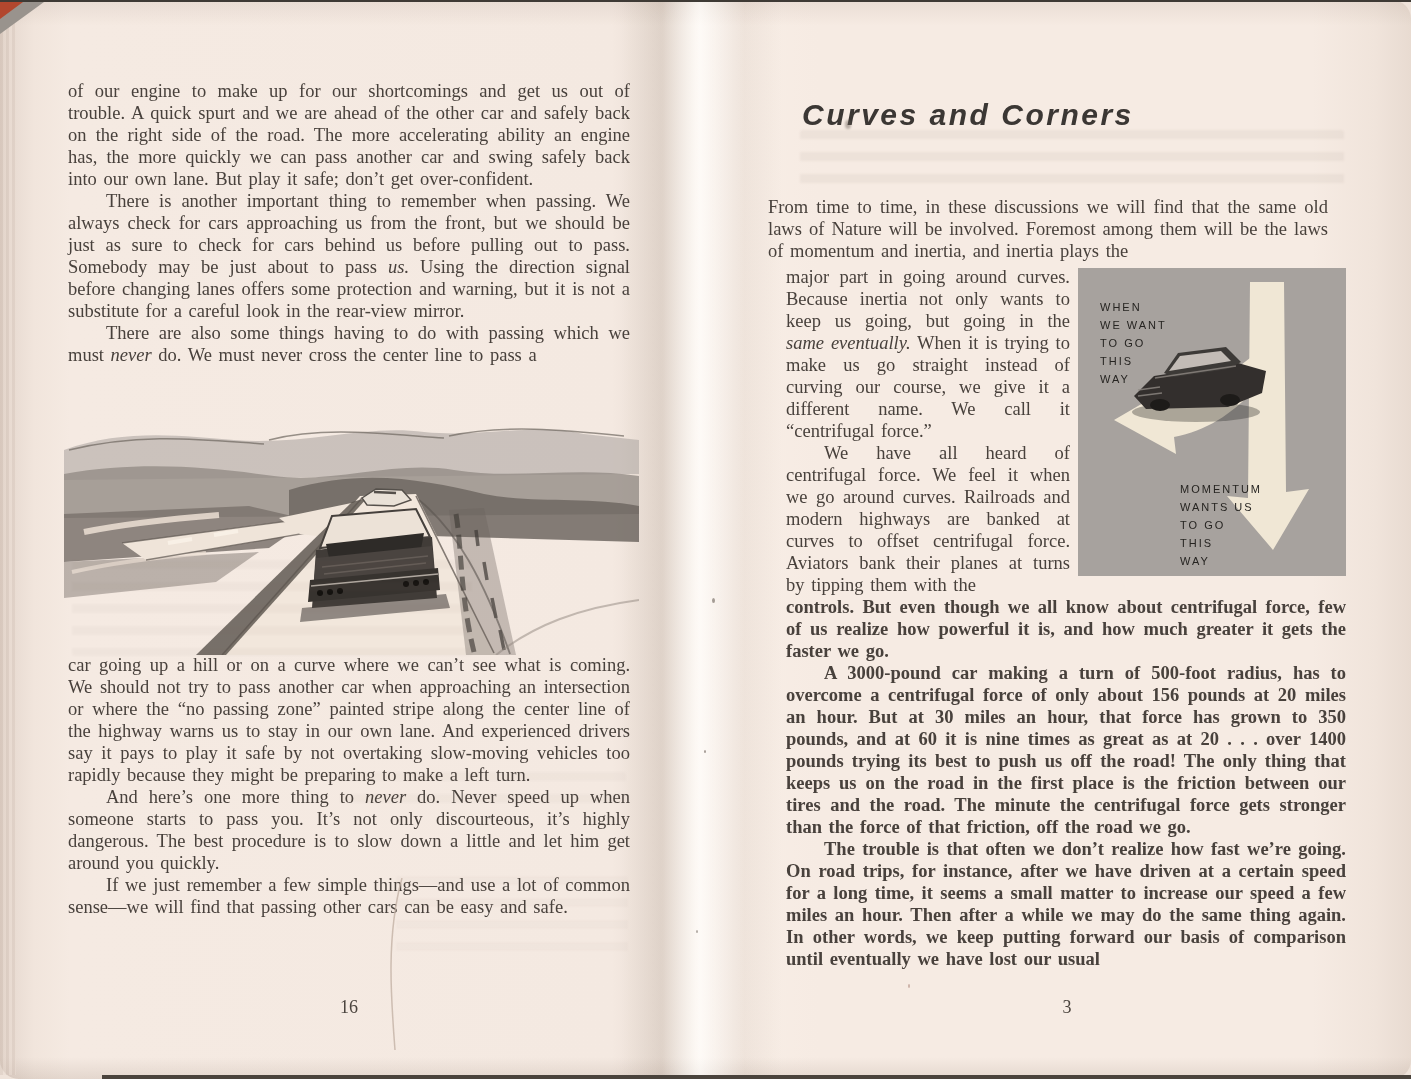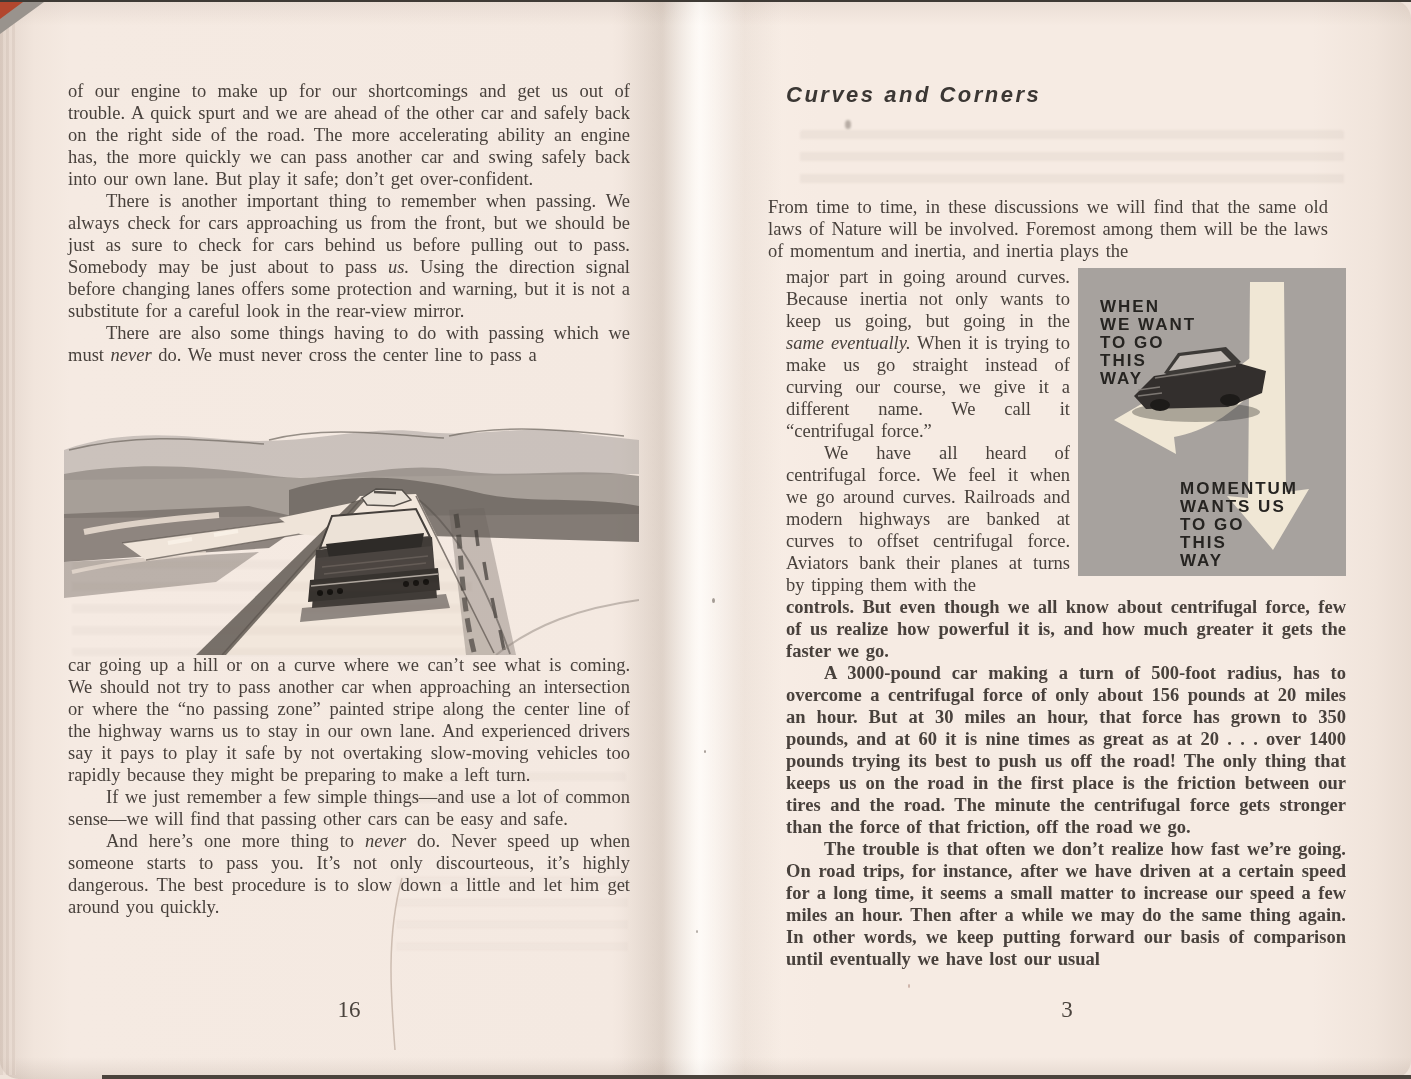--- a/index.html
+++ b/index.html
@@ -25,31 +25,31 @@
   .corner-red{position:absolute;top:2px;left:0;width:0;height:0;
     border-top:17px solid #b2472e;border-right:23px solid transparent;}
   .spine-lines{position:absolute;top:2px;bottom:4px;left:0;width:16px;opacity:.5;
     background:repeating-linear-gradient(90deg,#d6c6bb 0 3px,#eadcd2 3px 6px);}
 
   
   .tblock{position:absolute;}
   .tblock p{margin:0;text-align:justify;font-size:18.5px;line-height:22px;
     color:#48413c;word-spacing:2px;}
   .tblock p.indent{text-indent:38px;}
-  .pagenum{position:absolute;width:562px;text-align:center;font-size:23px;color:#4b443e;}
+  .pagenum{position:absolute;width:562px;text-align:center;font-size:18px;color:#4b443e;}
 
   
-  .chapter-title{position:absolute;left:786px;top:82px;margin:0;
+  .chapter-title{position:absolute;left:786px;top:82px;margin:16px;
     font-family:"Liberation Sans", sans-serif;font-style:italic;font-weight:700;
-    font-size:22px;letter-spacing:2.5px;color:#3b3734;}
+    font-size:30px;letter-spacing:2.5px;color:#3b3734;}
   .figure-box{position:absolute;left:1078px;top:268px;width:268px;height:308px;
     background:#a7a29e;}
   .figure-box svg{position:absolute;inset:0;}
   .fig-label{position:absolute;margin:0;font-family:"Liberation Sans", sans-serif;
-    font-weight:700;font-size:17px;line-height:18px;letter-spacing:2px;
+    font-weight:400;font-size:11px;line-height:18px;letter-spacing:2px;
     color:#262421;white-space:pre-line;}
   .fig-label.top{left:22px;top:30px;}
   .fig-label.bottom{left:102px;top:212px;}
 
   
   .ghost{position:absolute;border-radius:3px;filter:blur(1.3px);
     background:repeating-linear-gradient(180deg, rgba(122,104,94,.55) 0 9px, rgba(0,0,0,0) 9px 22px);}
   .ghost.g1{left:800px;top:130px;width:544px;height:64px;opacity:.13;}
   .ghost.g2{left:72px;top:560px;width:400px;height:96px;opacity:.08;}
   .ghost.g3{left:340px;top:772px;width:286px;height:36px;opacity:.07;}
@@ -126,22 +126,22 @@
           <circle cx="266" cy="182" r="3" fill="#14120f"></circle>
           <circle cx="276" cy="181" r="3" fill="#14120f"></circle>
         <circle cx="342" cy="174" r="3" fill="#14120f"></circle>
           <circle cx="352" cy="173" r="3" fill="#14120f"></circle>
           <circle cx="362" cy="172" r="3" fill="#14120f"></circle>
       </g>
     </svg>
 
     <div class="tblock" style="left:68px;top:654px;width:562px;">
       <p>car going up a hill or on a curve where we can’t see what is coming. We should not try to pass another car when approaching an intersection or where the “no passing zone” painted stripe along the center line of the highway warns us to stay in our own lane. And experienced drivers say it pays to play it safe by not overtaking slow-moving vehicles too rapidly because they might be preparing to make a left turn.</p>
+      <p class="indent">And here’s one more thing to <i>never</i> do. Never speed up when someone starts to pass you. It’s not only discourteous, it’s highly dangerous. The best procedure is to slow down a little and let him get around you quickly.</p>
       <p class="indent">If we just remember a few simple things—and use a lot of common sense—we will find that passing other cars can be easy and safe.</p>
-      <p class="indent">And here’s one more thing to <i>never</i> do. Never speed up when someone starts to pass you. It’s not only discourteous, it’s highly dangerous. The best procedure is to slow down a little and let him get around you quickly.</p>
     </div>
 
     <div class="pagenum" style="left:68px;top:997px;">16</div>
     <div class="ghost g2"></div>
     <div class="ghost g3"></div>
     <div class="ghost g4"></div>
     <svg class="crease" width="30" height="172" viewBox="0 0 30 172">
       <path d="M20 0 C4 58 9 120 13 172" stroke="#c3b2a5" stroke-width="1.5" fill="none" opacity=".8"></path>
     </svg>
   </section>

